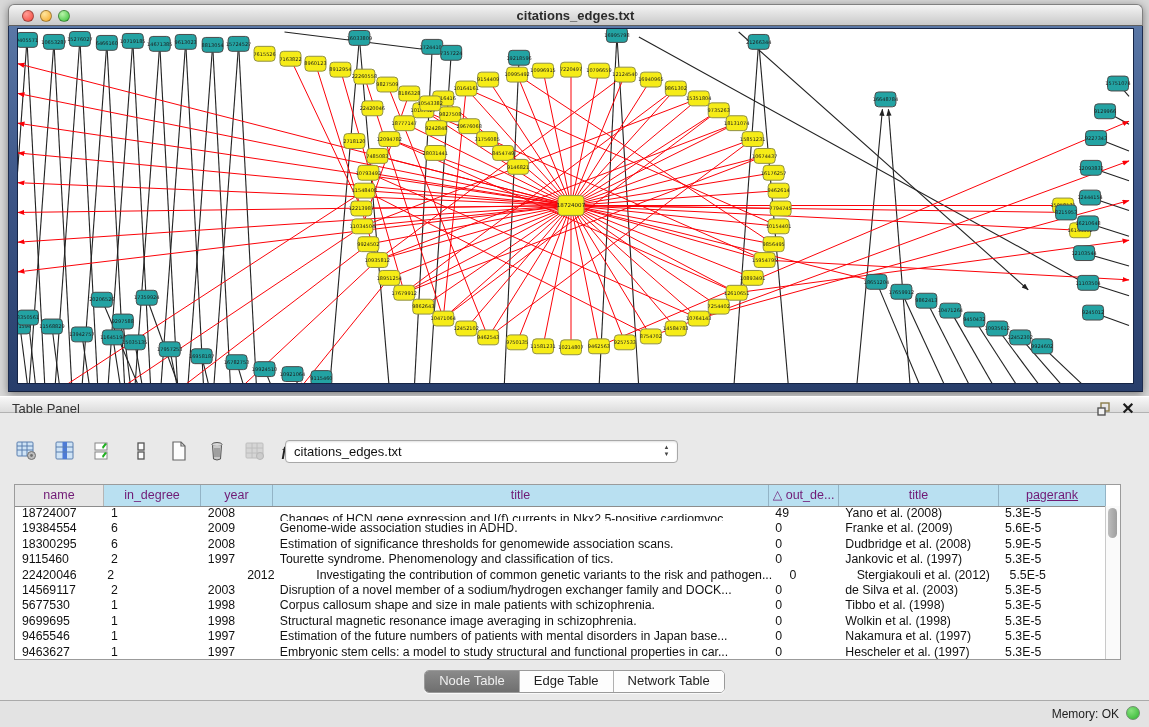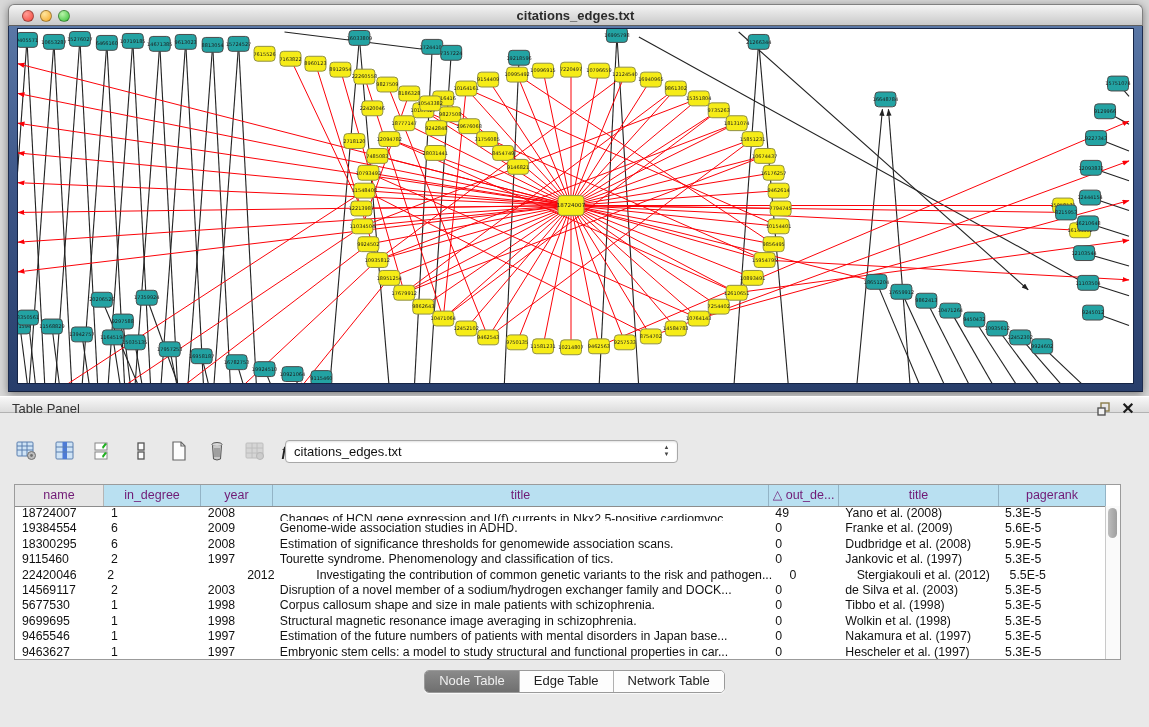--- a/index.html
+++ b/index.html
@@ -784,21 +784,21 @@
   </div>
 
   <div class="table">
     <div class="thead" id="thead">
         <div class="th plain" style="width: 89px;">name</div>
         <div class="th" style="width: 97px;">in_degree</div>
         <div class="th" style="width: 72px;">year</div>
         <div class="th" style="width: 496px;">title</div>
         <div class="th" style="width: 70px;">△ out_de...</div>
         <div class="th" style="width: 160px;">title</div>
-        <div class="th" style="width: 107px;">pagerank</div>
+        <div class="th" style="width: 107px; text-decoration: underline;">pagerank</div>
       </div>
     <div class="tbody" id="tbody">
         <div class="tr">
           <div class="td" style="width: 89px;">18724007</div>
           <div class="td" style="width: 97px;">1</div>
           <div class="td" style="width: 72px;">2008</div>
           <div class="td" style="width: 496px; margin-top: 6px;">Changes of HCN gene expression and I(f) currents in Nkx2.5-positive cardiomyoc...</div>
           <div class="td" style="width: 70px;">49</div>
           <div class="td" style="width: 160px;">Yano et al. (2008)</div>
           <div class="td" style="width: 107px;">5.3E-5</div>
@@ -891,13 +891,17 @@
   </div>
 
   <div class="tabs">
     <div class="seg" id="seg">
         <div class="seg-btn sel">Node Table</div>
         <div class="seg-btn">Edge Table</div>
         <div class="seg-btn">Network Table</div>
       </div>
   </div>
 
+  <div class="statusbar">
+    <span class="mem">Memory: OK</span>
+    <span class="memdot"></span>
+  </div>
 </div>
 
 </body></html>

